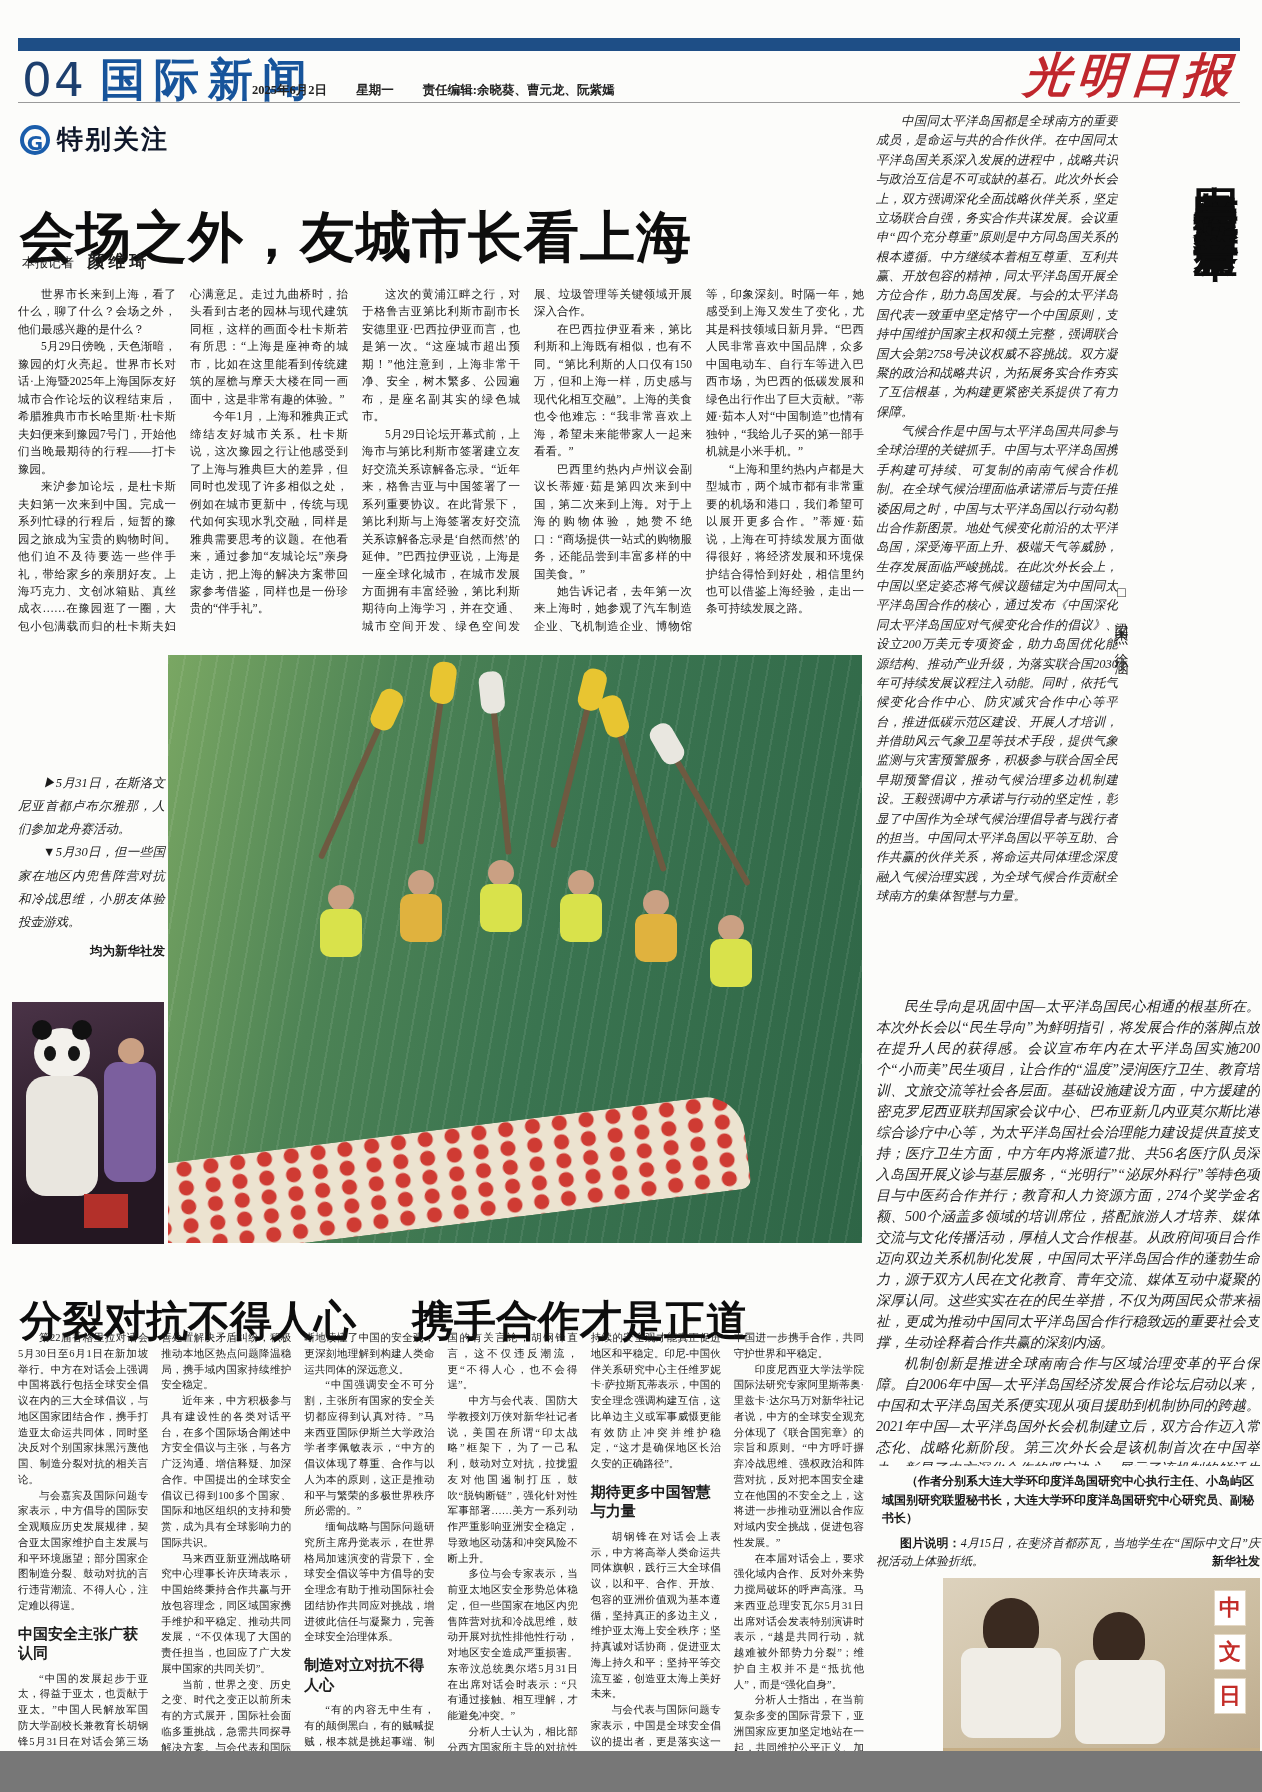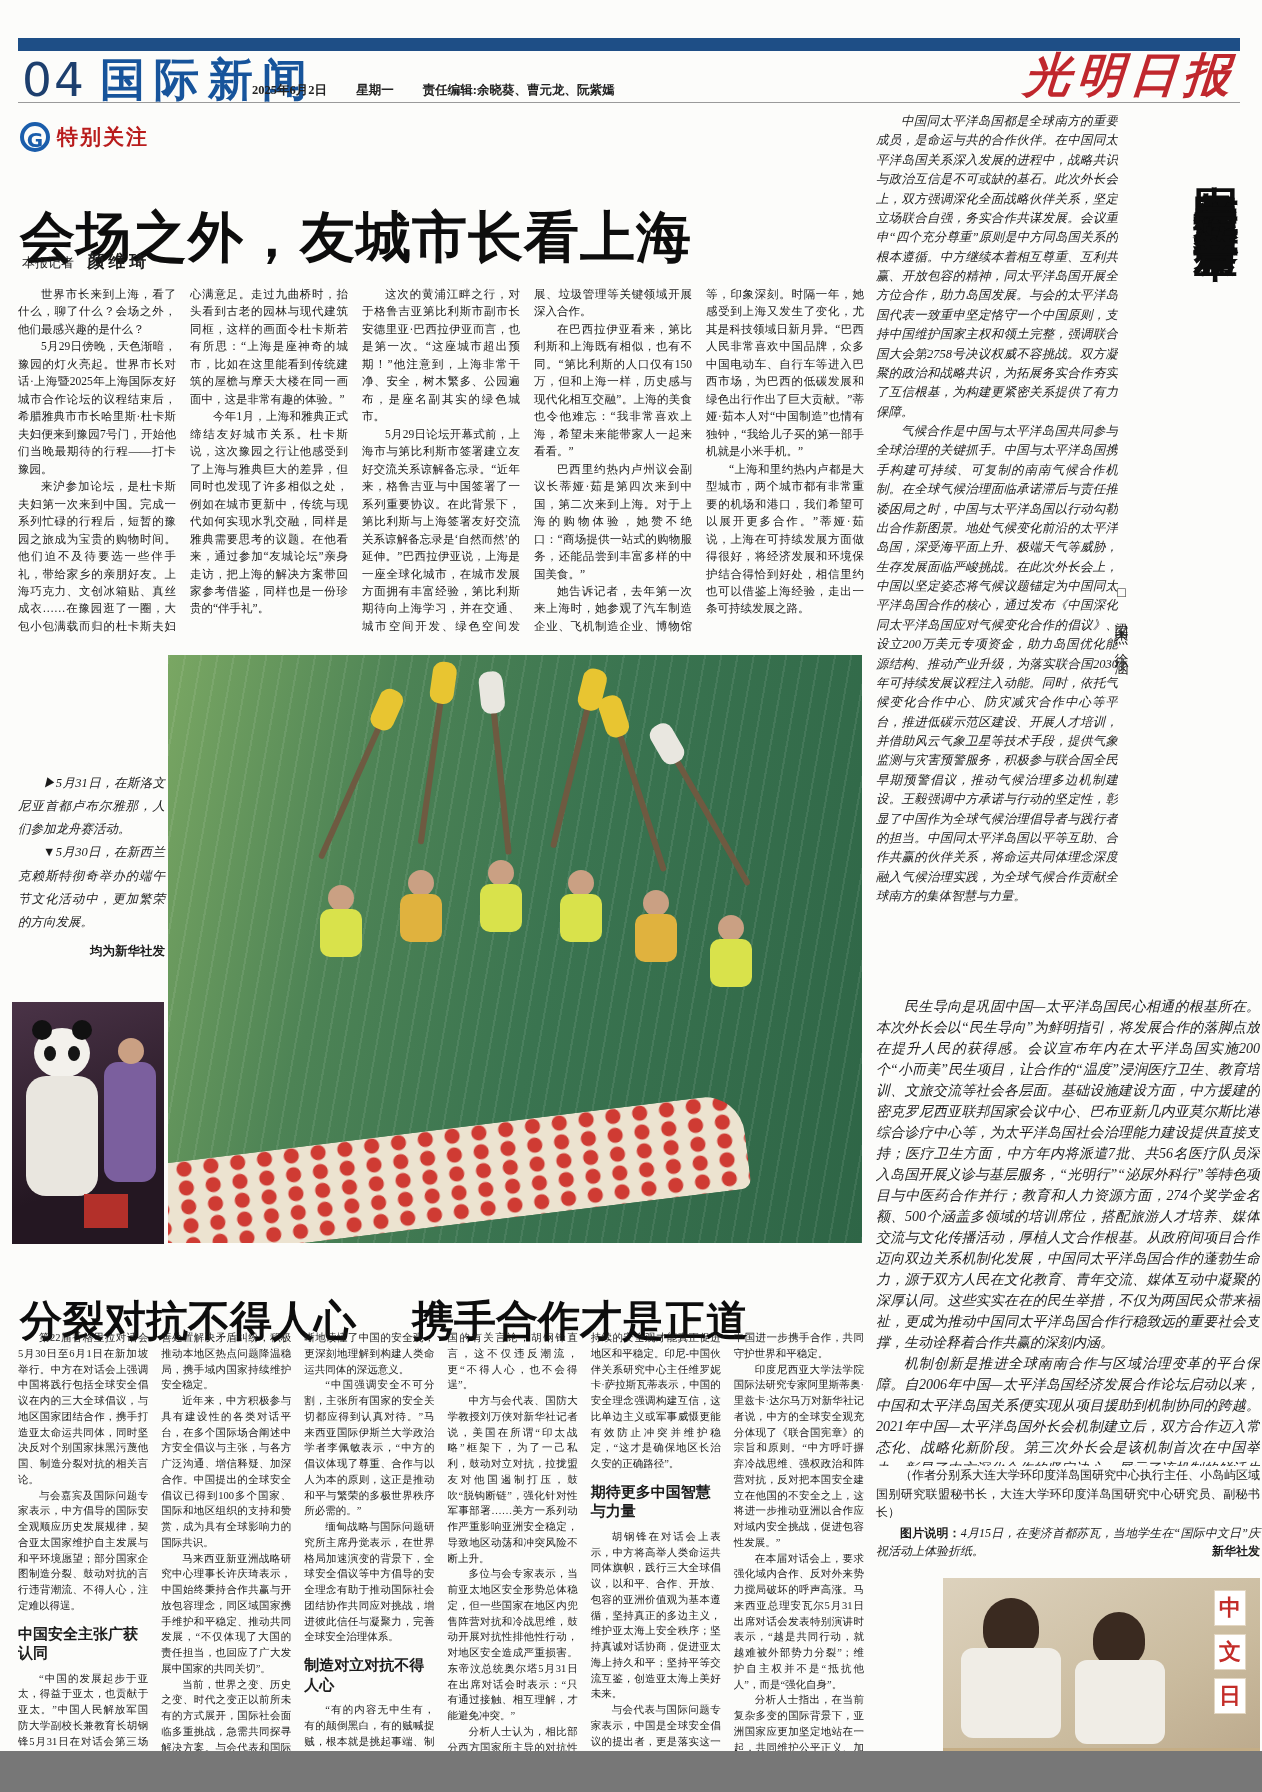--- a/index.html
+++ b/index.html
@@ -14,21 +14,21 @@
   .dateline{position:absolute;left:252px;top:82px;font-size:12.5px;font-weight:bold;color:#222;}
   .dateline span{margin-right:26px;}
   .masthead{position:absolute;right:26px;top:44px;font-size:47px;font-weight:bold;color:#c0272d;
           font-style:italic;letter-spacing:6px;transform:skewX(-4deg);}
   .header-rule{position:absolute;left:18px;top:102px;width:1222px;border-top:1.5px solid #9a9a9a;}
   
   .focus{position:absolute;left:20px;top:122px;display:flex;align-items:center;gap:7px;}
   .focus .g{width:30px;height:30px;border:4px solid #1a5dab;border-radius:50%;color:#1a5dab;
             font-family:"DejaVu Sans",sans-serif;font-weight:bold;font-size:20px;line-height:28px;
             text-align:center;box-sizing:border-box;}
-  .focus .lbl{font-size:21px;font-weight:bold;color:#b91c1c;letter-spacing:2px;}
+  .focus .lbl{font-size:26px;font-weight:bold;color:#0f172a;letter-spacing:2px;}
   
   .main-headline{position:absolute;left:20px;top:164px;width:850px;font-size:55px;font-weight:bold;
           color:#0d0d0d;letter-spacing:1px;white-space:nowrap;}
   .byline{position:absolute;left:22px;top:250px;font-size:13px;}
   .byline b{font-size:17px;margin-left:10px;letter-spacing:4px;}
   .main-body{position:absolute;left:18px;top:286px;width:846px;height:366px;overflow:hidden;
           column-count:5;column-gap:14px;font-size:11.5px;line-height:1.52;text-align:justify;}
   .main-body p,.bottom-body p{margin:0;text-indent:2em;}
   
   .captions{position:absolute;left:18px;top:772px;width:147px;font-size:12.5px;line-height:1.85;
@@ -75,21 +75,21 @@
       font-size:12.5px;line-height:1.55;}
   .right-wide{position:absolute;left:876px;top:996px;width:384px;height:498px;overflow:hidden;
       font-size:14px;line-height:1.5;}
   .vert-headline{position:absolute;left:1146px;top:150px;width:100px;height:792px;
       writing-mode:vertical-rl;font-size:45px;font-weight:bold;letter-spacing:3px;color:#0d0d0d;
       font-family:"Liberation Serif",serif;}
   .vert-author{position:absolute;left:1112px;top:585px;height:210px;writing-mode:vertical-rl;
       font-size:14px;letter-spacing:4px;color:#222;}
   .right-notes{position:absolute;left:876px;top:1466px;width:384px;background:#fcfcfa;
       font-size:12px;line-height:1.55;text-align:justify;}
-  .right-notes .authors-note{font-weight:normal;text-indent:2em;margin:0;}
+  .right-notes .authors-note{font-weight:bold;text-indent:2em;margin:6px;}
   .right-notes .photo-note{margin:2px 0 0;text-indent:2em;font-style:italic;}
   .right-notes .photo-note b{font-style:normal;}
   .right-notes .credit{float:right;font-weight:bold;font-style:normal;}
   
   .bottom-headline{position:absolute;left:20px;top:1258px;width:846px;font-size:42px;font-weight:bold;
       color:#0d0d0d;white-space:nowrap;}
   .bottom-headline .gap{display:inline-block;width:56px;}
   .bottom-body{position:absolute;left:18px;top:1330px;width:846px;height:458px;overflow:hidden;
       column-count:6;column-gap:13px;font-size:10.5px;line-height:1.5;text-align:justify;}
   .bottom-body .blk-h{font-weight:bold;font-size:15px;text-indent:0;text-align:left;
@@ -130,21 +130,21 @@
       <p>这次的黄浦江畔之行，对于格鲁吉亚第比利斯市副市长安德里亚·巴西拉伊亚而言，也是第一次。“这座城市超出预期！”他注意到，上海非常干净、安全，树木繁多、公园遍布，是座名副其实的绿色城市。</p>
       <p>5月29日论坛开幕式前，上海市与第比利斯市签署建立友好交流关系谅解备忘录。“近年来，格鲁吉亚与中国签署了一系列重要协议。在此背景下，第比利斯与上海签署友好交流关系谅解备忘录是‘自然而然’的延伸。”巴西拉伊亚说，上海是一座全球化城市，在城市发展方面拥有丰富经验，第比利斯期待向上海学习，并在交通、城市空间开发、绿色空间发展、垃圾管理等关键领域开展深入合作。</p>
       <p>在巴西拉伊亚看来，第比利斯和上海既有相似，也有不同。“第比利斯的人口仅有150万，但和上海一样，历史感与现代化相互交融”。上海的美食也令他难忘：“我非常喜欢上海，希望未来能带家人一起来看看。”</p>
       <p>巴西里约热内卢州议会副议长蒂娅·茹是第四次来到中国，第二次来到上海。对于上海的购物体验，她赞不绝口：“商场提供一站式的购物服务，还能品尝到丰富多样的中国美食。”</p>
       <p>她告诉记者，去年第一次来上海时，她参观了汽车制造企业、飞机制造企业、博物馆等，印象深刻。时隔一年，她感受到上海又发生了变化，尤其是科技领域日新月异。“巴西人民非常喜欢中国品牌，众多中国电动车、自行车等进入巴西市场，为巴西的低碳发展和绿色出行作出了巨大贡献。”蒂娅·茹本人对“中国制造”也情有独钟，“我给儿子买的第一部手机就是小米手机。”</p>
       <p>“上海和里约热内卢都是大型城市，两个城市都有非常重要的机场和港口，我们希望可以展开更多合作。”蒂娅·茹说，上海在可持续发展方面做得很好，将经济发展和环境保护结合得恰到好处，相信里约也可以借鉴上海经验，走出一条可持续发展之路。</p>
     </div>
 
   <div class="captions">
     <p>▶5月31日，在斯洛文尼亚首都卢布尔雅那，人们参加龙舟赛活动。</p>
-    <p>▼5月30日，在新西兰克赖斯特彻奇举办的端午节文化活动中，更加繁荣的方向发展。</p>
+    <p>▼5月30日，但一些国家在地区内兜售阵营对抗和冷战思维，小朋友体验投壶游戏。</p>
     <span class="credit">均为新华社发</span>
   </div>
 
   <div class="photo photo-dragon">
     <div class="waves"></div>
     <div class="paddle" style="left:180px;top:60px;transform:rotate(24deg);"></div>
     <div class="paddle" style="left:260px;top:40px;transform:rotate(8deg);"></div>
     <div class="paddle white" style="left:330px;top:50px;transform:rotate(-6deg);"></div>
     <div class="paddle" style="left:400px;top:45px;transform:rotate(14deg);"></div>
     <div class="paddle" style="left:470px;top:70px;transform:rotate(-18deg);"></div>

